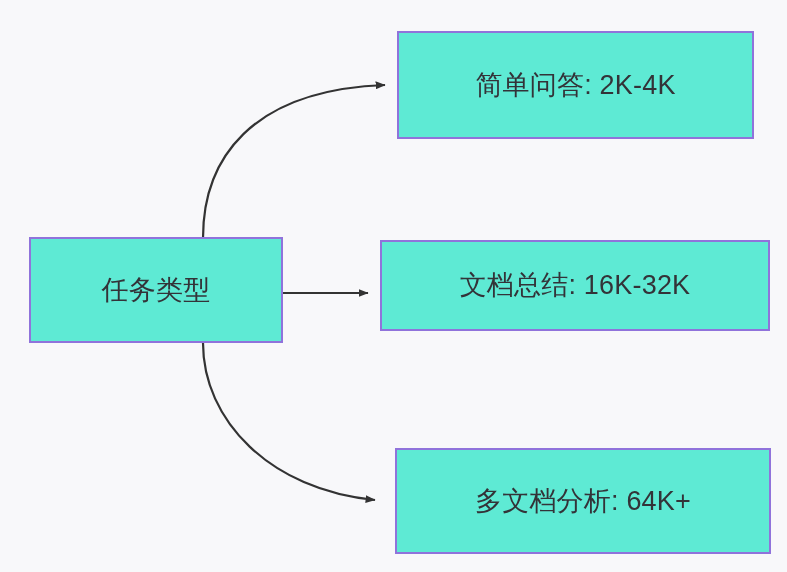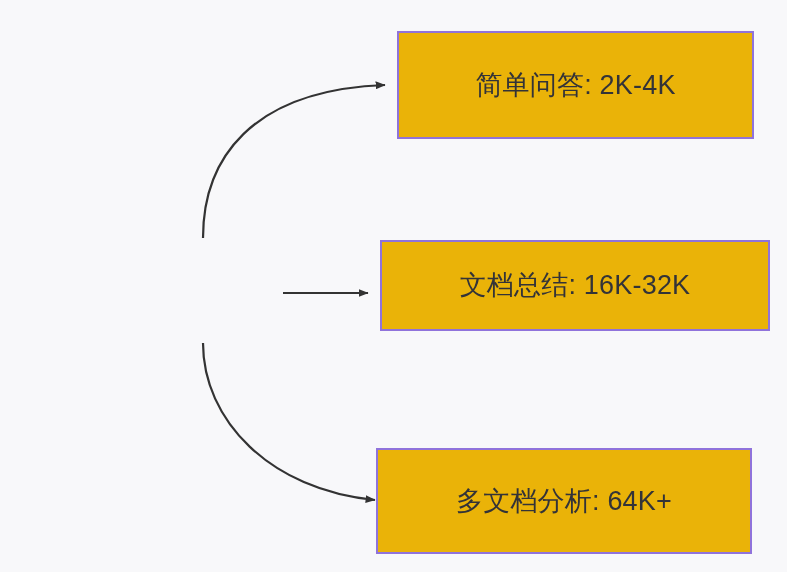--- a/index.html
+++ b/index.html
@@ -22,21 +22,21 @@
     position: absolute;
     left: 0;
     top: 0;
     width: 787px;
     height: 572px;
     pointer-events: none;
   }
   .node {
     position: absolute;
     box-sizing: border-box;
-    background: #eab308;
+    background: #5eead4;
     border: 2px solid #9073db;
     display: flex;
     align-items: center;
     justify-content: center;
     color: #333338;
     font-size: 27px;
     line-height: 1.2;
     letter-spacing: 0.2px;
     white-space: nowrap;
   }
@@ -55,21 +55,21 @@
     width: 357px;
     height: 108px;
   }
   #node-doc-summary {
     left: 380px;
     top: 240px;
     width: 390px;
     height: 91px;
   }
   #node-multi-doc {
-    left: 376px;
+    left: 395px;
     top: 448px;
     width: 376px;
     height: 106px;
   }
 </style>
 </head>
 <body>
 
 <div id="diagram-canvas">
 
@@ -80,20 +80,23 @@
       </marker>
     </defs>
 
     <path d="M203,238 C203,160 250,90 385,85" fill="none" stroke="#333333" stroke-width="2.2" marker-end="url(#arrowhead)"></path>
 
     <path d="M283,293 L368,293" fill="none" stroke="#333333" stroke-width="2.2" marker-end="url(#arrowhead)"></path>
 
     <path d="M203,343 C203,420 270,490 375,500" fill="none" stroke="#333333" stroke-width="2.2" marker-end="url(#arrowhead)"></path>
   </svg>
 
+  <div class="node" id="node-root">
+    <span class="node-label">任务类型</span>
+  </div>
 
   <div class="node" id="node-simple-qa">
     <span class="node-label">简单问答: 2K-4K</span>
   </div>
 
   <div class="node" id="node-doc-summary">
     <span class="node-label">文档总结: 16K-32K</span>
   </div>
 
   <div class="node" id="node-multi-doc">

